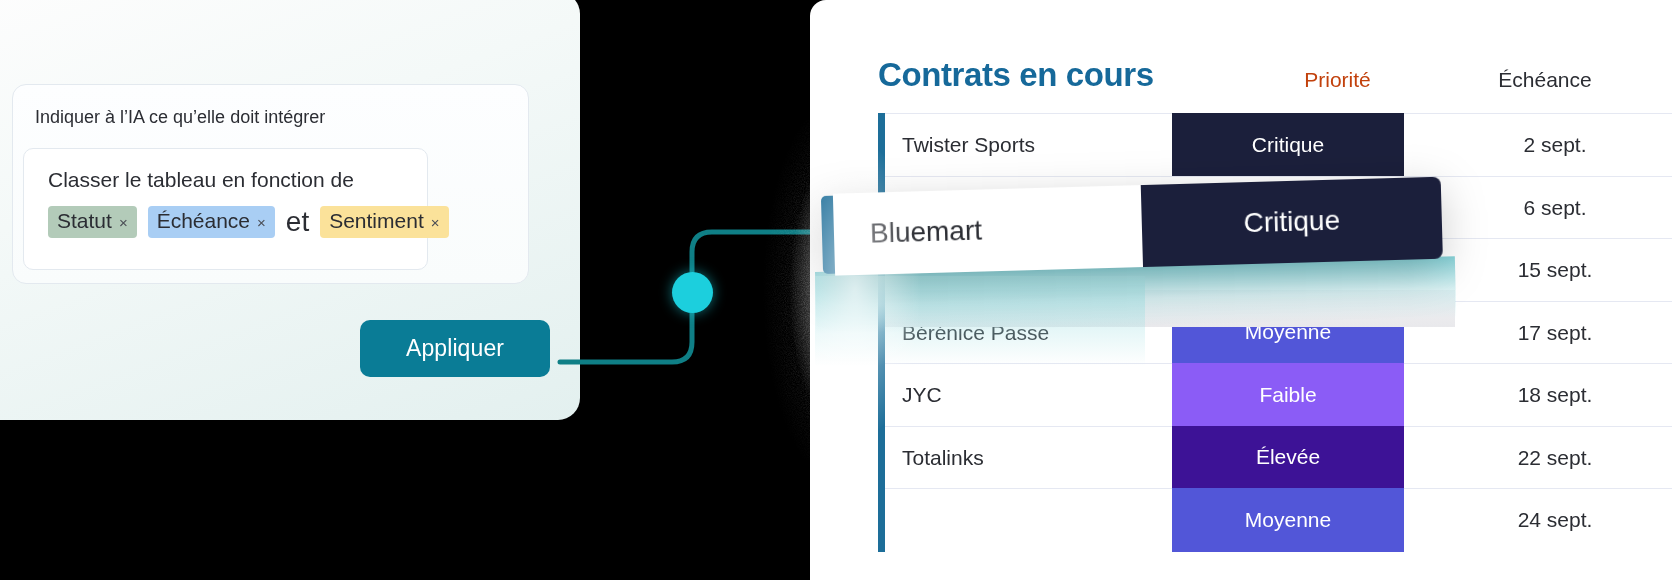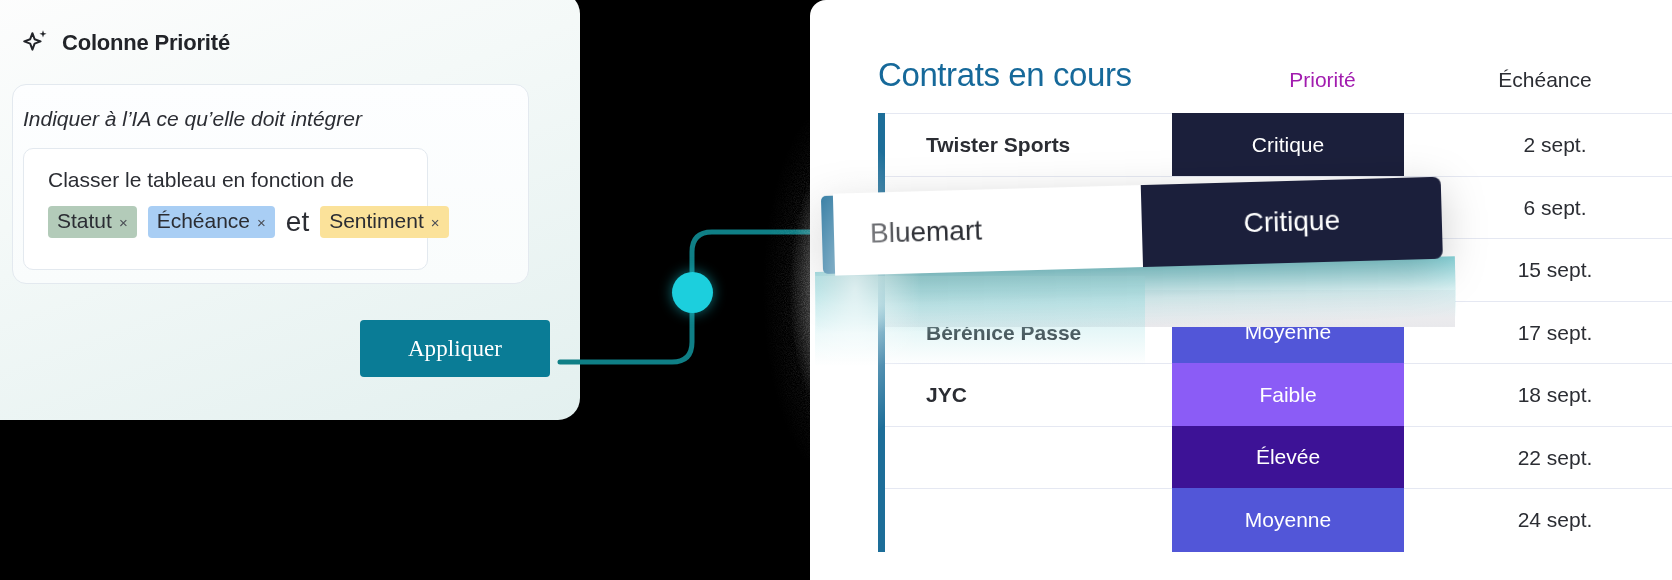--- a/index.html
+++ b/index.html
@@ -54,26 +54,25 @@
     left: 32px;
     top: 92px;
     width: 517px;
     height: 200px;
     background: linear-gradient(180deg, #fdfeff 0%, #f9fcfc 100%);
     border: 1px solid #e3e9ef;
     border-radius: 14px;
   }
   .prompt-label {
     position: absolute;
-    left: 10px;
+    left: 22px;
     top: 22px;
-    font-size: 21px;
+    font-size: 18px;
     color: #2b2d33;
     white-space: nowrap;
-    font-style: italic;
   }
   .prompt-inner {
     position: absolute;
     left: 10px;
     top: 63px;
     width: 405px;
     height: 122px;
     background: #ffffff;
     border: 1px solid #e3e9ef;
     border-radius: 10px;
@@ -108,25 +107,25 @@
   .tag-x { font-size: 15px; color: #4a4d55; }
   .tag-conj { font-size: 28px; color: #2b2d33; margin-right: 11px; }
 
   .apply-button {
     position: absolute;
     left: 380px;
     top: 328px;
     width: 190px;
     height: 57px;
     border: none;
-    border-radius: 4px;
+    border-radius: 10px;
     background: #0a7c96;
     color: #ffffff;
     font-size: 23px;
-    font-family: Liberation Serif, serif;
+    font-family: Liberation Sans, sans-serif;
     cursor: pointer;
     letter-spacing: 0.1px;
   }
 
   
   #connector { position: absolute; left: 540; top: 0; width: 1672px; height: 580px;
                left: 0; pointer-events: none; }
   .conn-dot {
     position: absolute;
     left: 672px;
@@ -165,33 +164,33 @@
     top: 56px;
     left: 0;
     width: 890px;
     height: 50px;
   }
   .table-title {
     position: absolute;
     left: 68px;
     top: 0px;
     font-size: 33px;
-    font-weight: normal;
+    font-weight: bold;
     color: #16699a;
     letter-spacing: -0.4px;
     white-space: nowrap;
   }
   .col-head-priority {
     position: absolute;
-    left: 435px;
+    left: 450px;
     top: 12px;
     width: 155px;
     text-align: center;
     font-size: 21px;
-    color: #a21caf;
+    color: #c2410c;
   }
   .col-head-echeance {
     position: absolute;
     left: 600px;
     top: 12px;
     width: 270px;
     text-align: center;
     font-size: 21px;
     color: #2b2d33;
   }
@@ -215,29 +214,28 @@
   .trow .accent {
     position: absolute;
     left: 0px;
     top: -1px;
     width: 7px;
     height: 63.5px;
     background: #1d6e99;
   }
   .cell-name {
     position: absolute;
-    left: 48px;
+    left: 24px;
     top: 0;
     height: 62.5px;
     display: flex;
     align-items: center;
     font-size: 21px;
     color: #2b2d33;
     white-space: nowrap;
-    font-weight: bold;
   }
   .cell-priority {
     position: absolute;
     left: 294px;
     top: -1px;
     width: 232px;
     height: 63.5px;
     display: flex;
     align-items: center;
     justify-content: center;
@@ -343,29 +341,20 @@
   
   .noise-overlay { position: absolute; pointer-events: none; }
 </style>
 </head>
 <body>
 
 <div id="stage">
 
   <div id="left-card">
 
-    <div class="card-header">
-      <span class="sparkle-wrap">
-        <svg class="sparkle-icon" viewBox="0 0 30 30" fill="none" aria-hidden="true">
-          <path d="M12.4 5.2 L14.6 11.2 L20.6 13.4 L14.6 15.6 L12.4 21.6 L10.2 15.6 L4.2 13.4 L10.2 11.2 Z" stroke="#222429" stroke-width="2" stroke-linejoin="round" fill="none"></path>
-          <path d="M23.0 2.2 L23.9 4.9 L26.6 5.8 L23.9 6.7 L23.0 9.4 L22.1 6.7 L19.4 5.8 L22.1 4.9 Z" fill="#222429"></path>
-        </svg>
-      </span>
-      <span class="card-header-title">Colonne Priorité</span>
-    </div>
 
     <div class="prompt-box">
       <div class="prompt-label">Indiquer à l’IA ce qu’elle doit intégrer</div>
 
       <div class="prompt-inner">
         <div class="prompt-line1">Classer le tableau en fonction de</div>
 
         <div class="tag-row">
           <span class="tag" style="background:#b3cbb9">
             <span>Statut</span>
@@ -479,20 +468,21 @@
 
       <div class="trow" style="top:250px">
         <span class="accent"></span>
         <span class="cell-name">JYC</span>
         <span class="cell-priority" style="background:#8b5cf6">Faible</span>
         <span class="cell-date">18 sept.</span>
       </div>
 
       <div class="trow" style="top:312.5px">
         <span class="accent"></span>
+        <span class="cell-name">Totalinks</span>
         <span class="cell-priority" style="background:#3d1296">Élevée</span>
         <span class="cell-date">22 sept.</span>
       </div>
 
       <div class="trow" style="top:375px">
         <span class="accent"></span>
         <span class="cell-priority" style="background:#5256d8">Moyenne</span>
         <span class="cell-date">24 sept.</span>
       </div>
 

